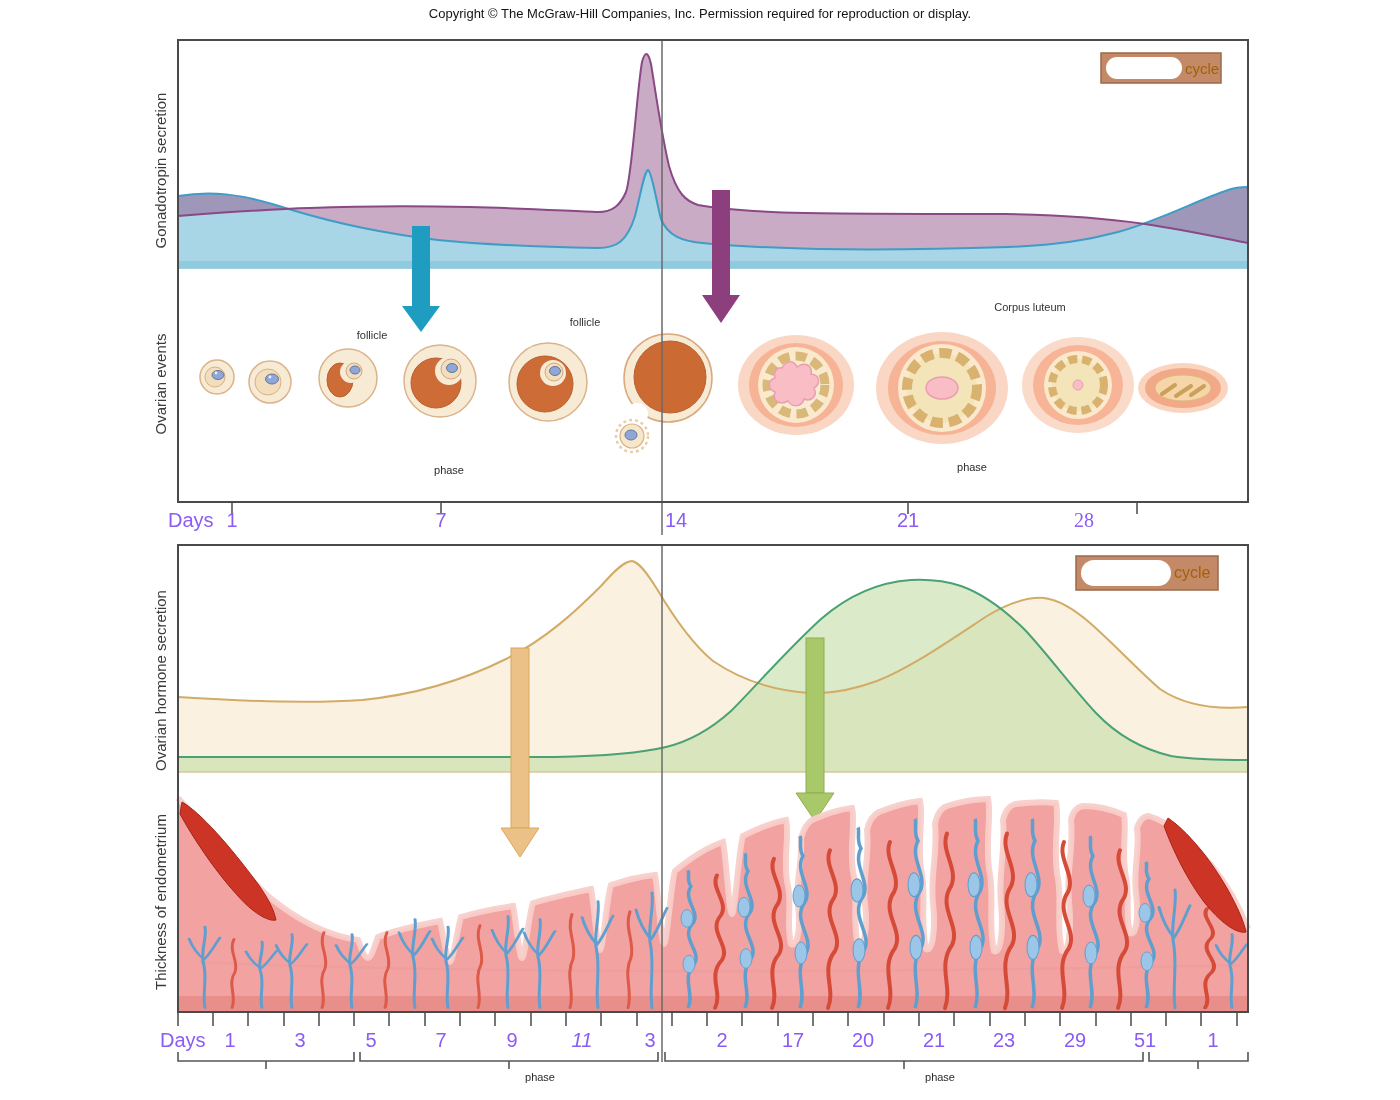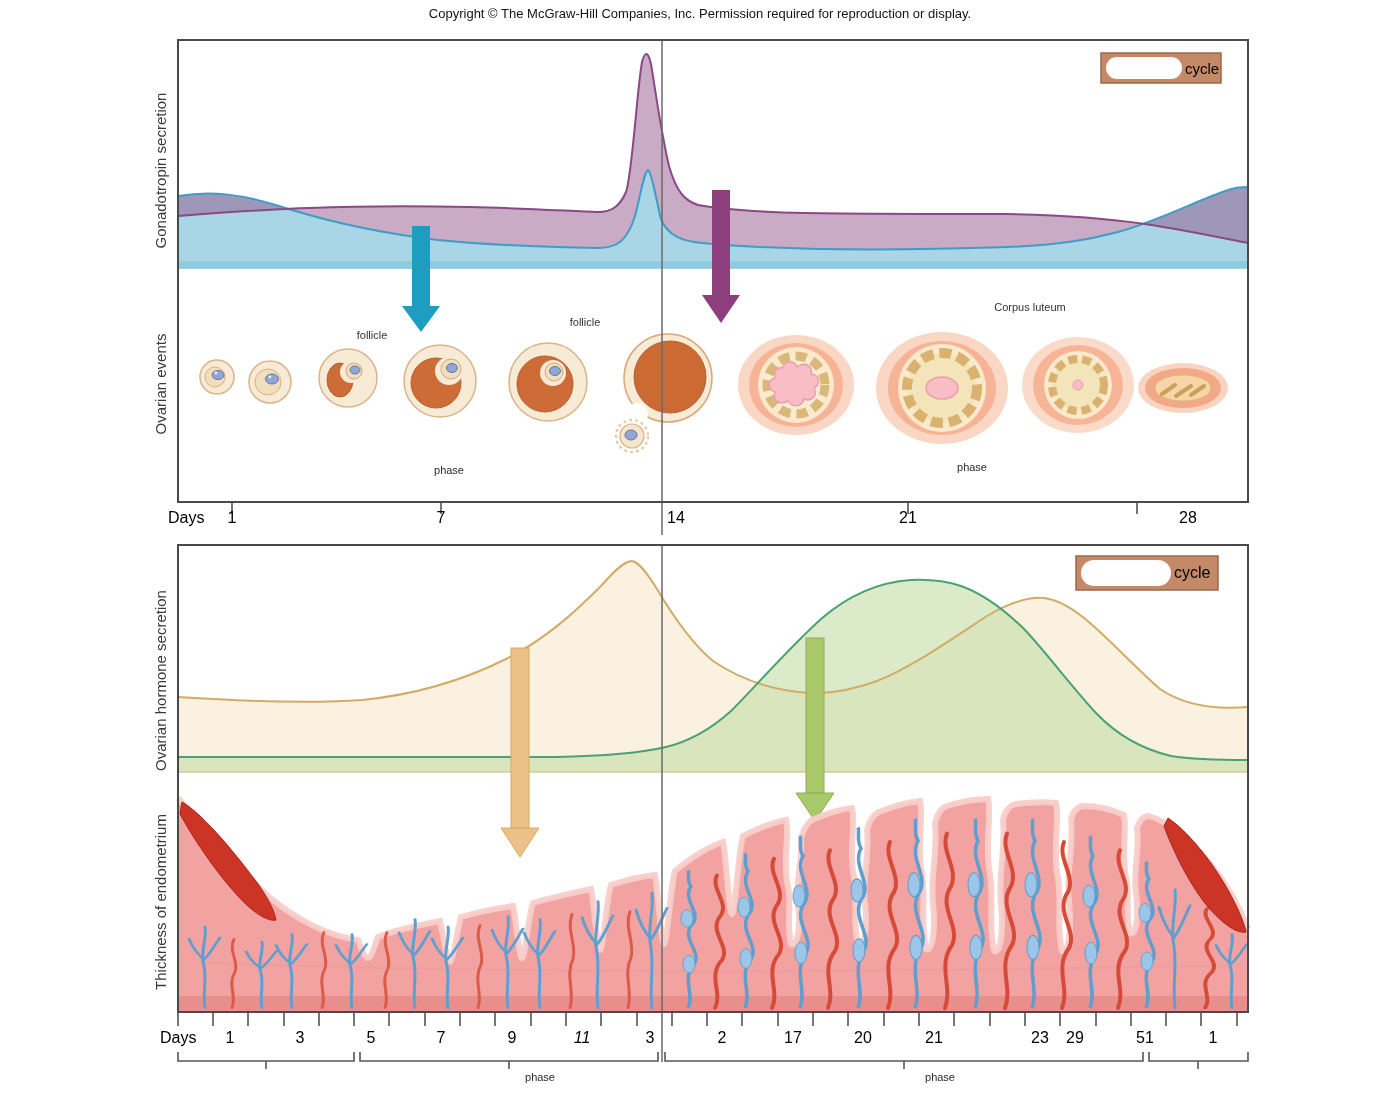--- a/index.html
+++ b/index.html
@@ -1,23 +1,23 @@
 <!DOCTYPE html>
 <html><head>
 <meta charset="utf-8">
 <style>
   html,body{margin:0;padding:0;background:#ffffff;}
   #canvas{position:relative;width:1400px;height:1100px;background:#ffffff;overflow:hidden;
           font-family:"Liberation Sans",sans-serif;}
   .lbl{position:absolute;white-space:nowrap;color:#2b2b2b;font-size:11px;}
   .center{transform:translateX(-50%);}
   .rot{transform:rotate(-90deg);transform-origin:0 0;text-align:center;font-size:15px;color:#3a3a3a;}
-  .num{font-size:16px;color:#000000;}
+  .num{font-size:20px;color:#8b5cf6;}
   .copyright{position:absolute;top:6px;left:0;width:100%;text-align:center;font-size:13px;color:#141414;}
-  .cyc{font-size:15px;color:#000000;}
+  .cyc{font-size:15px;color:#a16207;}
   svg{position:absolute;left:0;top:0;}
 </style>
 </head>
 <body>
 
 <div id="canvas">
 
 <svg width="1400" height="1100" viewBox="0 0 1400 1100">
   <defs>
     <g id="vB">
@@ -239,35 +239,35 @@
 <div class="lbl center" style="left:585px;top:316px;color:#333;">follicle</div>
 <div class="lbl center" style="left:1030px;top:301px;color:#333;">Corpus luteum</div>
 <div class="lbl center" style="left:449px;top:464px;">phase</div>
 <div class="lbl center" style="left:972px;top:461px;">phase</div>
 
 <div class="lbl num" style="left:168px;top:509px;">Days</div>
 <span class="lbl num center" style="left:232px;top:509px;">1</span>
 <span class="lbl num center" style="left:441px;top:509px;">7</span>
 <span class="lbl num center" style="left:676px;top:509px;">14</span>
 <span class="lbl num center" style="left:908px;top:509px;">21</span>
-<span class="lbl num center" style="left:1188px;top:509px;">28</span>
+<span class="lbl num center" style="left:1084px;top:509px;font-family:Liberation Serif, serif;">28</span>
 
 <div class="lbl num" style="left:160px;top:1029px;">Days</div>
 <span class="lbl num center" style="left:230px;top:1029px;">1</span>
 <span class="lbl num center" style="left:300px;top:1029px;">3</span>
 <span class="lbl num center" style="left:371px;top:1029px;">5</span>
 <span class="lbl num center" style="left:441px;top:1029px;">7</span>
 <span class="lbl num center" style="left:512px;top:1029px;">9</span>
 <span class="lbl num center" style="left:582px;top:1029px;font-style:italic;">11</span>
 <span class="lbl num center" style="left:650px;top:1029px;">3</span>
 <span class="lbl num center" style="left:722px;top:1029px;">2</span>
 <span class="lbl num center" style="left:793px;top:1029px;">17</span>
 <span class="lbl num center" style="left:863px;top:1029px;">20</span>
 <span class="lbl num center" style="left:934px;top:1029px;">21</span>
-<span class="lbl num center" style="left:1004px;top:1029px;margin-left:36px;">23</span>
+<span class="lbl num center" style="left:1004px;top:1029px;">23</span>
 <span class="lbl num center" style="left:1075px;top:1029px;">29</span>
 <span class="lbl num center" style="left:1145px;top:1029px;">51</span>
 <span class="lbl num center" style="left:1213px;top:1029px;">1</span>
 
 <div class="lbl center" style="left:540px;top:1071px;">phase</div>
 <div class="lbl center" style="left:940px;top:1071px;">phase</div>
 
 </div>
 
 </body></html>

